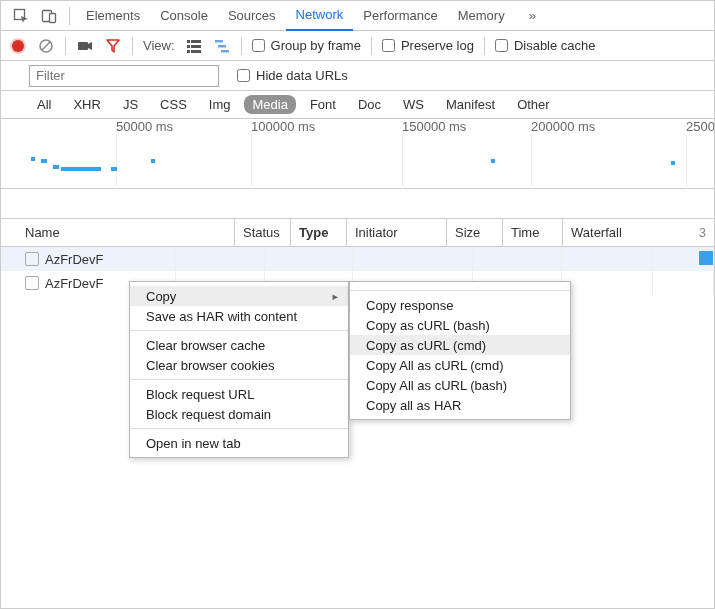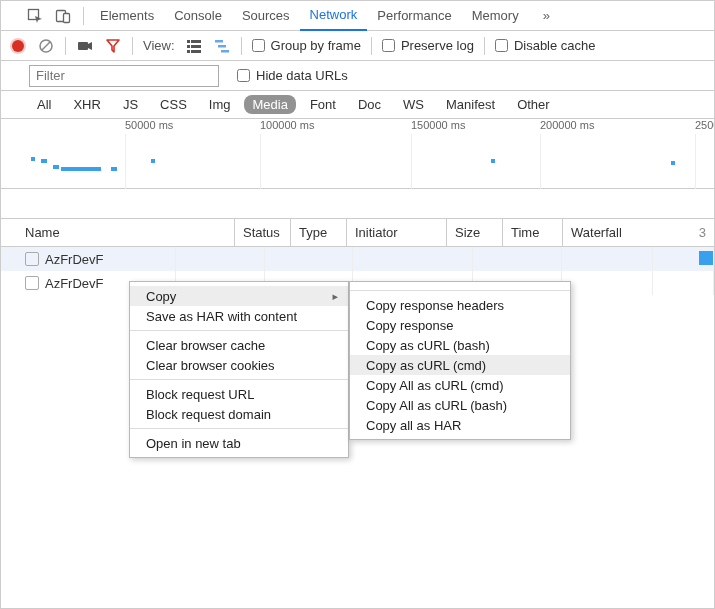--- a/index.html
+++ b/index.html
@@ -1,19 +1,19 @@
 <!DOCTYPE html>
 <html><head>
 <meta charset="utf-8">
 <style>
   * { box-sizing: border-box; margin: 0; padding: 0; font-family: "Segoe UI", Arial, sans-serif; font-size: 13px; color: #333; }
   body { width: 715px; height: 609px; background: #fff; border: 1px solid #ccc; position: relative; overflow: hidden; }
 
   
-  .tabbar { display: flex; align-items: center; height: 30px; border-bottom: 1px solid #ccc; padding: 0 20px; gap: 0; }
+  .tabbar { display: flex; align-items: center; height: 30px; border-bottom: 1px solid #ccc; padding: 0 6px; gap: 0; }
   .tb-icon { width: 28px; height: 28px; display: flex; align-items: center; justify-content: center; }
   .tb-sep { width: 1px; height: 18px; background: #ccc; margin: 0 6px; }
   .tab { padding: 0 10px; height: 30px; display: flex; align-items: center; color: #555; cursor: default; }
   .tab.active { color: #1a73e8; border-bottom: 2px solid #1a73e8; }
   .tb-more { margin-left: 4px; color: #666; }
 
   
   .toolbar { display: flex; align-items: center; height: 30px; border-bottom: 1px solid #ccc; padding: 0 8px; gap: 10px; }
   .rec-dot { width: 12px; height: 12px; border-radius: 50%; background: #d93025; box-shadow: 0 0 0 2px rgba(217,48,37,.25); }
   .ico { width: 18px; height: 18px; display: flex; align-items: center; justify-content: center; }
@@ -27,34 +27,34 @@
   .filter-input { width: 190px; height: 22px; border: 1px solid #aaa; padding: 0 6px; font-size: 13px; }
 
   
   .typebar { display: flex; align-items: center; height: 28px; border-bottom: 1px solid #ccc; padding: 0 8px 0 28px; gap: 6px; }
   .typebtn { padding: 2px 8px; border-radius: 8px; color: #333; cursor: default; }
   .typebtn.active { background: #929292; color: #fff; }
 
   
   .overview { height: 70px; border-bottom: 1px solid #ccc; position: relative; background: #fff; }
   .ov-scale { display: flex; height: 20px; position: relative; }
-  .ov-tick { position: absolute; top: 0; font-size: 11px; color: #666; margin-left: 9px; }
+  .ov-tick { position: absolute; top: 0; font-size: 13px; color: #666; }
   .ov-tick::before { content: ""; position: absolute; left: 0; top: 15px; width: 1px; height: 55px; background: #eee; }
   .ov-marks { position: absolute; left: 0; right: 0; top: 20px; bottom: 0; }
   .ov-mark { position: absolute; height: 4px; background: #39a0ed; }
 
   .gap { height: 30px; border-bottom: 1px solid #ccc; }
 
   
   .thead { display: flex; height: 28px; border-bottom: 1px solid #ccc; background: #fff; }
   .th { display: flex; align-items: center; padding: 0 8px; border-right: 1px solid #ccc; color: #333; font-size: 13px; }
   .th:last-child { border-right: none; gap: 22px; }
   .c-name { width: 218px; margin-left: 16px; }
   .c-status { width: 56px; }
-  .c-type { width: 56px; }
+  .c-type { width: 56px; font-weight: bold; }
   .c-init { width: 100px; }
   .c-size { width: 56px; }
   .c-time { width: 60px; }
   .c-wf { flex: 1; position: relative; }
   .th .rt { margin-left: auto; color: #888; }
 
   
   .rows { position: relative; }
   .row { display: flex; height: 24px; align-items: center; gap: 44px; }
   .row.sel { background: #eef3fb; }
@@ -251,20 +251,19 @@
   <div class="ctx-item">Clear browser cookies</div>
   <div class="ctx-sep"></div>
   <div class="ctx-item">Block request URL</div>
   <div class="ctx-item">Block request domain</div>
   <div class="ctx-sep"></div>
   <div class="ctx-item">Open in new tab</div>
 </div>
 
 <div class="ctx" style="left:348px; top:280px; width:222px;">
   <div class="ctx-sep"></div>
-  <div class="ctx-item">Copy response headers</div>
   <div class="ctx-item">Copy response</div>
   <div class="ctx-item">Copy as cURL (bash)</div>
   <div class="ctx-item hover">Copy as cURL (cmd)</div>
   <div class="ctx-item">Copy All as cURL (cmd)</div>
   <div class="ctx-item">Copy All as cURL (bash)</div>
   <div class="ctx-item">Copy all as HAR</div>
 </div>
 
 </body></html>

